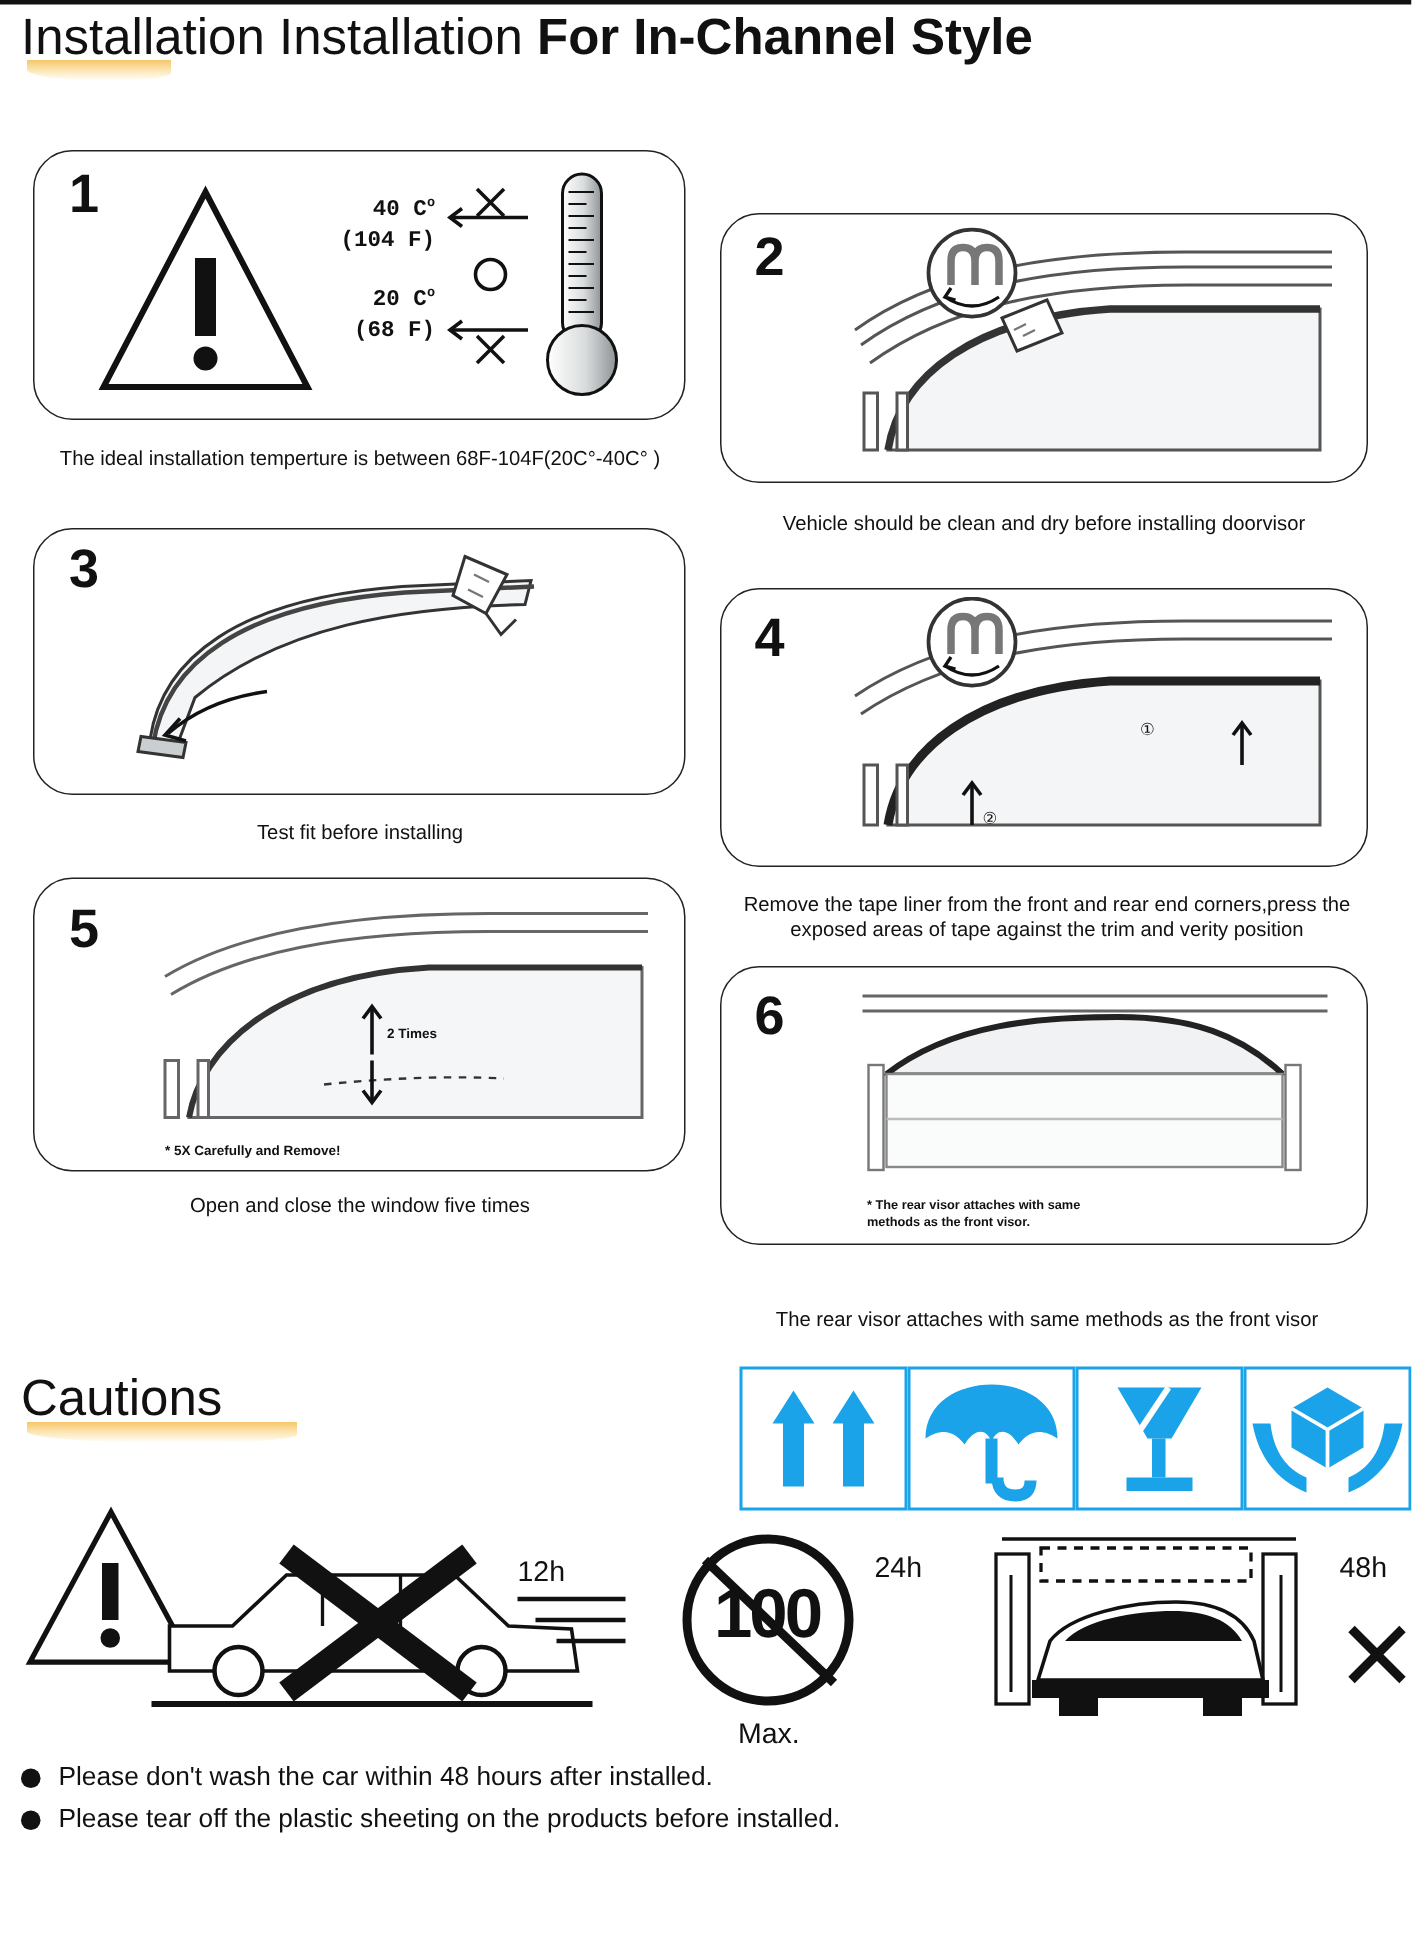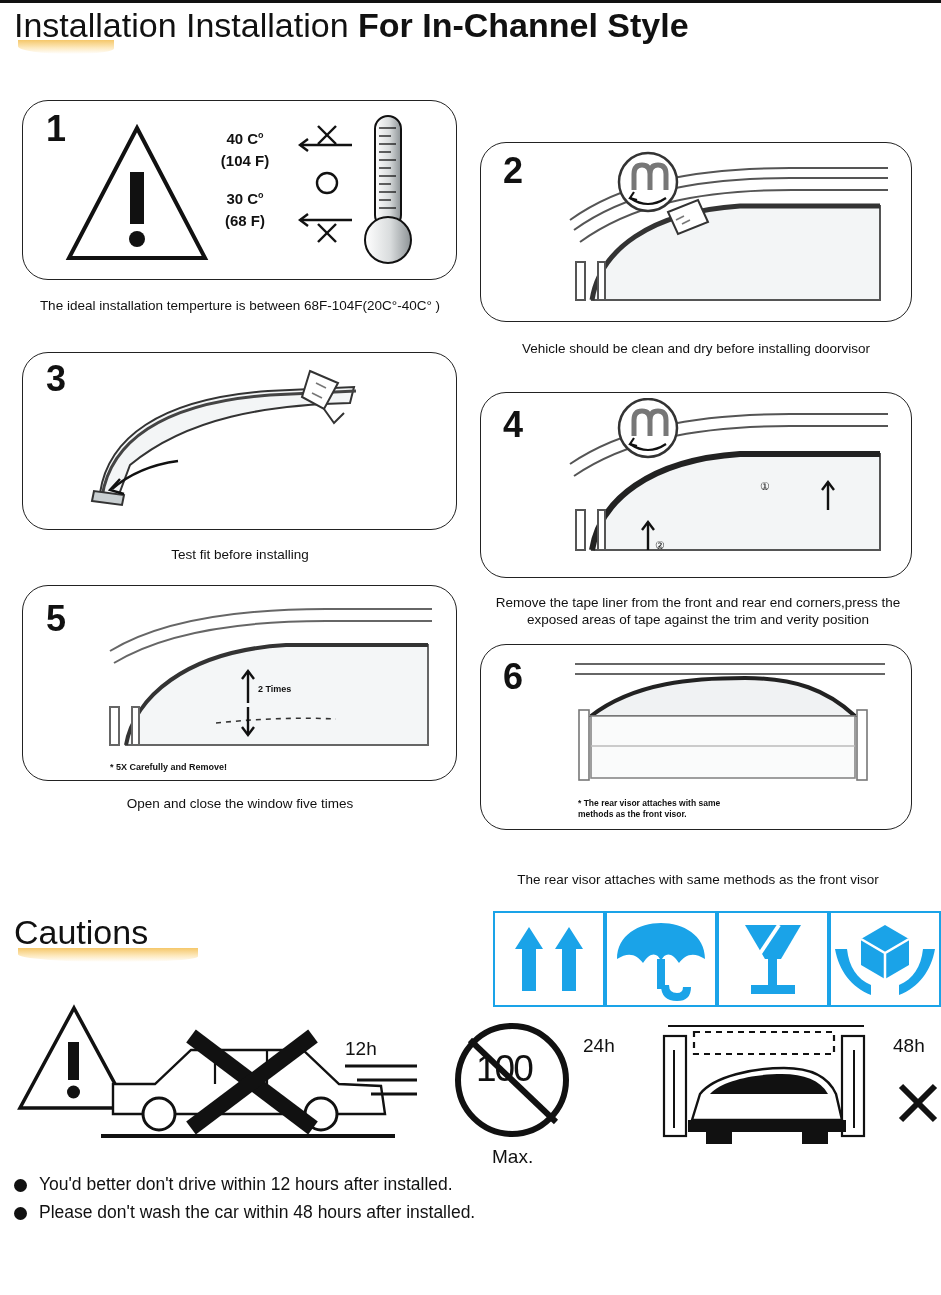--- a/index.html
+++ b/index.html
@@ -14,35 +14,35 @@
      background:linear-gradient(to bottom,#f5c76a 0%, #fde9bd 55%, #ffffff 100%);}
 
   
   .panel{position:absolute;border:1.6px solid #222;border-radius:26px;background:#fff;box-sizing:border-box;}
   .stepnum{position:absolute;font-size:36px;font-weight:700;}
   .cap{position:absolute;font-size:13.5px;line-height:17px;text-align:center;color:#111;}
 
   
   .small{font-size:9px;font-weight:700;}
   .tiny{font-size:8.5px;font-weight:700;line-height:11px;}
-  .temp{position:absolute;font-size:15px;font-weight:700;text-align:center;white-space:nowrap;}
+  .temp{position:absolute;font-size:15px;font-weight:700;text-align:right;white-space:nowrap;font-family:Liberation Mono, monospace;}
   .sup{font-size:9px;vertical-align:super;}
 
   
   .iconbox{position:absolute;border:2.5px solid #1aa3e8;box-sizing:border-box;background:#fff;}
 
   
   .bullets{position:absolute;left:14px;top:1174px;width:910px;}
   .bullet-row{display:flex;align-items:flex-start;margin-bottom:7px;}
   .dot{width:13px;height:13px;border-radius:50%;background:#111;flex:0 0 13px;margin-top:5px;margin-right:12px;}
   .btxt{font-size:17.5px;line-height:21px;}
 
   .hr-top{position:absolute;left:0;top:0;width:941px;height:3px;background:#111;}
   .lbl{position:absolute;font-size:11px;}
-  .big-num{position:absolute;font-size:37px;font-weight:400;letter-spacing:-2px;}
+  .big-num{position:absolute;font-size:46px;font-weight:700;letter-spacing:-2px;}
   .hx{position:absolute;font-size:19px;}
 </style>
 </head>
 <body>
 
 <div class="hr-top"></div>
 
 <div class="hdr-underline" style="left:18px;top:40px;width:96px;"></div>
 <div class="heading" style="top:6px;">
   <span class="txt light">Installation Installation </span><span class="txt bold">For In-Channel Style</span>
@@ -55,21 +55,21 @@
   <polygon points="72,8 140,138 4,138" fill="#fff" stroke="#111" stroke-width="4"></polygon>
   <rect x="65" y="52" width="14" height="52" fill="#111"></rect>
   <circle cx="72" cy="119" r="8" fill="#111"></circle>
 </svg>
 
 <div class="temp" style="left:200px;top:130px;width:90px;">
   <span>40 C</span><span class="sup">o</span>
 </div>
 <div class="temp" style="left:200px;top:152px;width:90px;">(104 F)</div>
 <div class="temp" style="left:200px;top:190px;width:90px;">
-  <span>30 C</span><span class="sup">o</span>
+  <span>20 C</span><span class="sup">o</span>
 </div>
 <div class="temp" style="left:200px;top:212px;width:90px;">(68  F)</div>
 
 <svg style="position:absolute;left:292px;top:120px;" width="80" height="145" viewBox="0 0 80 145">
   <g stroke="#111" stroke-width="2.4" fill="none">
     <line x1="8" y1="25" x2="60" y2="25"></line>
       <polyline points="16,19 8,25 16,31"></polyline>
     <line x1="8" y1="100" x2="60" y2="100"></line>
       <polyline points="16,94 8,100 16,106"></polyline>
     <line x1="26" y1="6" x2="44" y2="24"></line>
@@ -326,19 +326,19 @@
 <svg style="position:absolute;left:893px;top:1078px;" width="50" height="50" viewBox="0 0 50 50">
   <g stroke="#111" stroke-width="6">
     <line x1="8" y1="8" x2="42" y2="42"></line>
       <line x1="42" y1="8" x2="8" y2="42"></line>
   </g>
 </svg>
 
 <div class="bullets">
   <div class="bullet-row">
     <div class="dot"></div>
-    <div class="btxt">You'd better don't drive within 12 hours after installed.</div>
+    <div class="btxt">Please don't wash the car within 48 hours after installed.</div>
   </div>
   <div class="bullet-row">
     <div class="dot"></div>
-    <div class="btxt">Please don't wash the car within 48 hours after installed.</div>
+    <div class="btxt">Please tear off the plastic sheeting on the products before installed.</div>
   </div>
 </div>
 
 </body></html>

